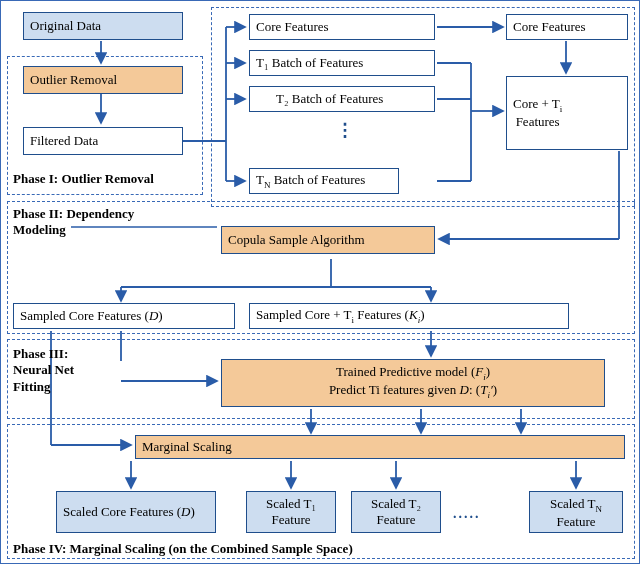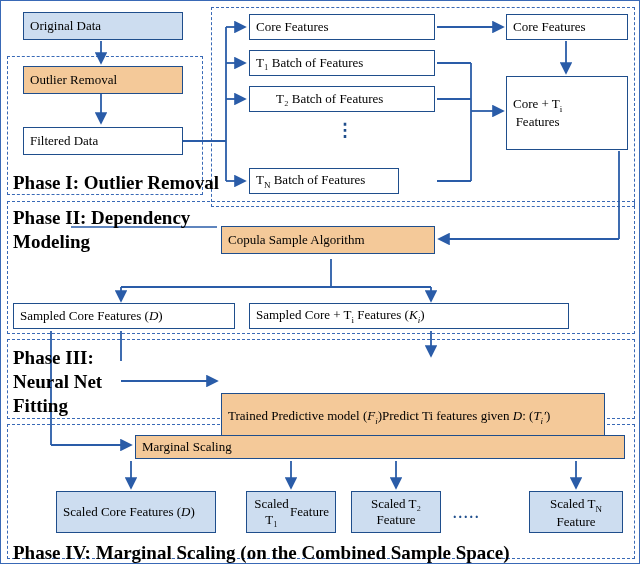--- a/index.html
+++ b/index.html
@@ -26,21 +26,21 @@
   .orange-box { background: #f4c999; }
   .white-box { background: #fff; }
   .phase-panel {
     position: absolute;
     border: 1.5px dashed #3969b6;
     background: transparent;
   }
   .phase-label {
     position: absolute;
     font-weight: bold;
-    font-size: 19px;
+    font-size: 13px;
     text-align: left;
     color: #000;
     line-height: 1.25;
   }
   svg.arrows {
     position: absolute;
     top: 0; left: 0;
     width: 640px; height: 564px;
     pointer-events: none;
   }
@@ -169,33 +169,33 @@
 <div class="box white-box" style="left:248px; top:302px; width:320px; height:26px;">
   <span><span>Sampled Core + T</span><span class="sub">i</span><span> Features (</span><span class="ital">K</span><span class="sub ital">i</span><span>)</span></span>
 </div>
 
 <div class="phase-label" style="left:12px; top:345px; width:110px;">
   <span>Phase III:</span><br>
   <span>Neural Net</span><br>
   <span>Fitting</span>
 </div>
 
-<div class="box orange-box" style="left:220px; top:358px; width:384px; height:48px; flex-direction:row;margin-top:34px;">
+<div class="box orange-box" style="left:220px; top:358px; width:384px; height:48px; flex-direction:column;">
   <span><span>Trained Predictive model (</span><span class="ital">F</span><span class="sub ital">i</span><span>)</span></span>
   <span><span>Predict Ti features given </span><span class="ital">D</span><span>: (</span><span class="ital">T</span><span class="sub ital">i</span><span class="ital">′</span><span>)</span></span>
 </div>
 
 <div class="box orange-box" style="left:134px; top:434px; width:490px; height:24px;">
   <span>Marginal Scaling</span>
 </div>
 
 <div class="box blue-box" style="left:55px; top:490px; width:160px; height:42px;">
   <span><span>Scaled Core Features (</span><span class="ital">D</span><span>)</span></span>
 </div>
-<div class="box blue-box" style="left:245px; top:490px; width:90px; height:42px; ">
+<div class="box blue-box" style="left:245px; top:490px; width:90px; height:42px; flex-direction:column;">
   <span>Scaled T₁</span>
   <span>Feature</span>
 </div>
 <div class="box blue-box" style="left:350px; top:490px; width:90px; height:42px; flex-direction:column;">
   <span>Scaled T₂</span>
   <span>Feature</span>
 </div>
 <span class="dots" style="left:452px; top:505px; font-size:14px;">.....</span>
 <div class="box blue-box" style="left:528px; top:490px; width:94px; height:42px; flex-direction:column;">
   <span><span>Scaled T</span><span class="sub">N</span></span>

